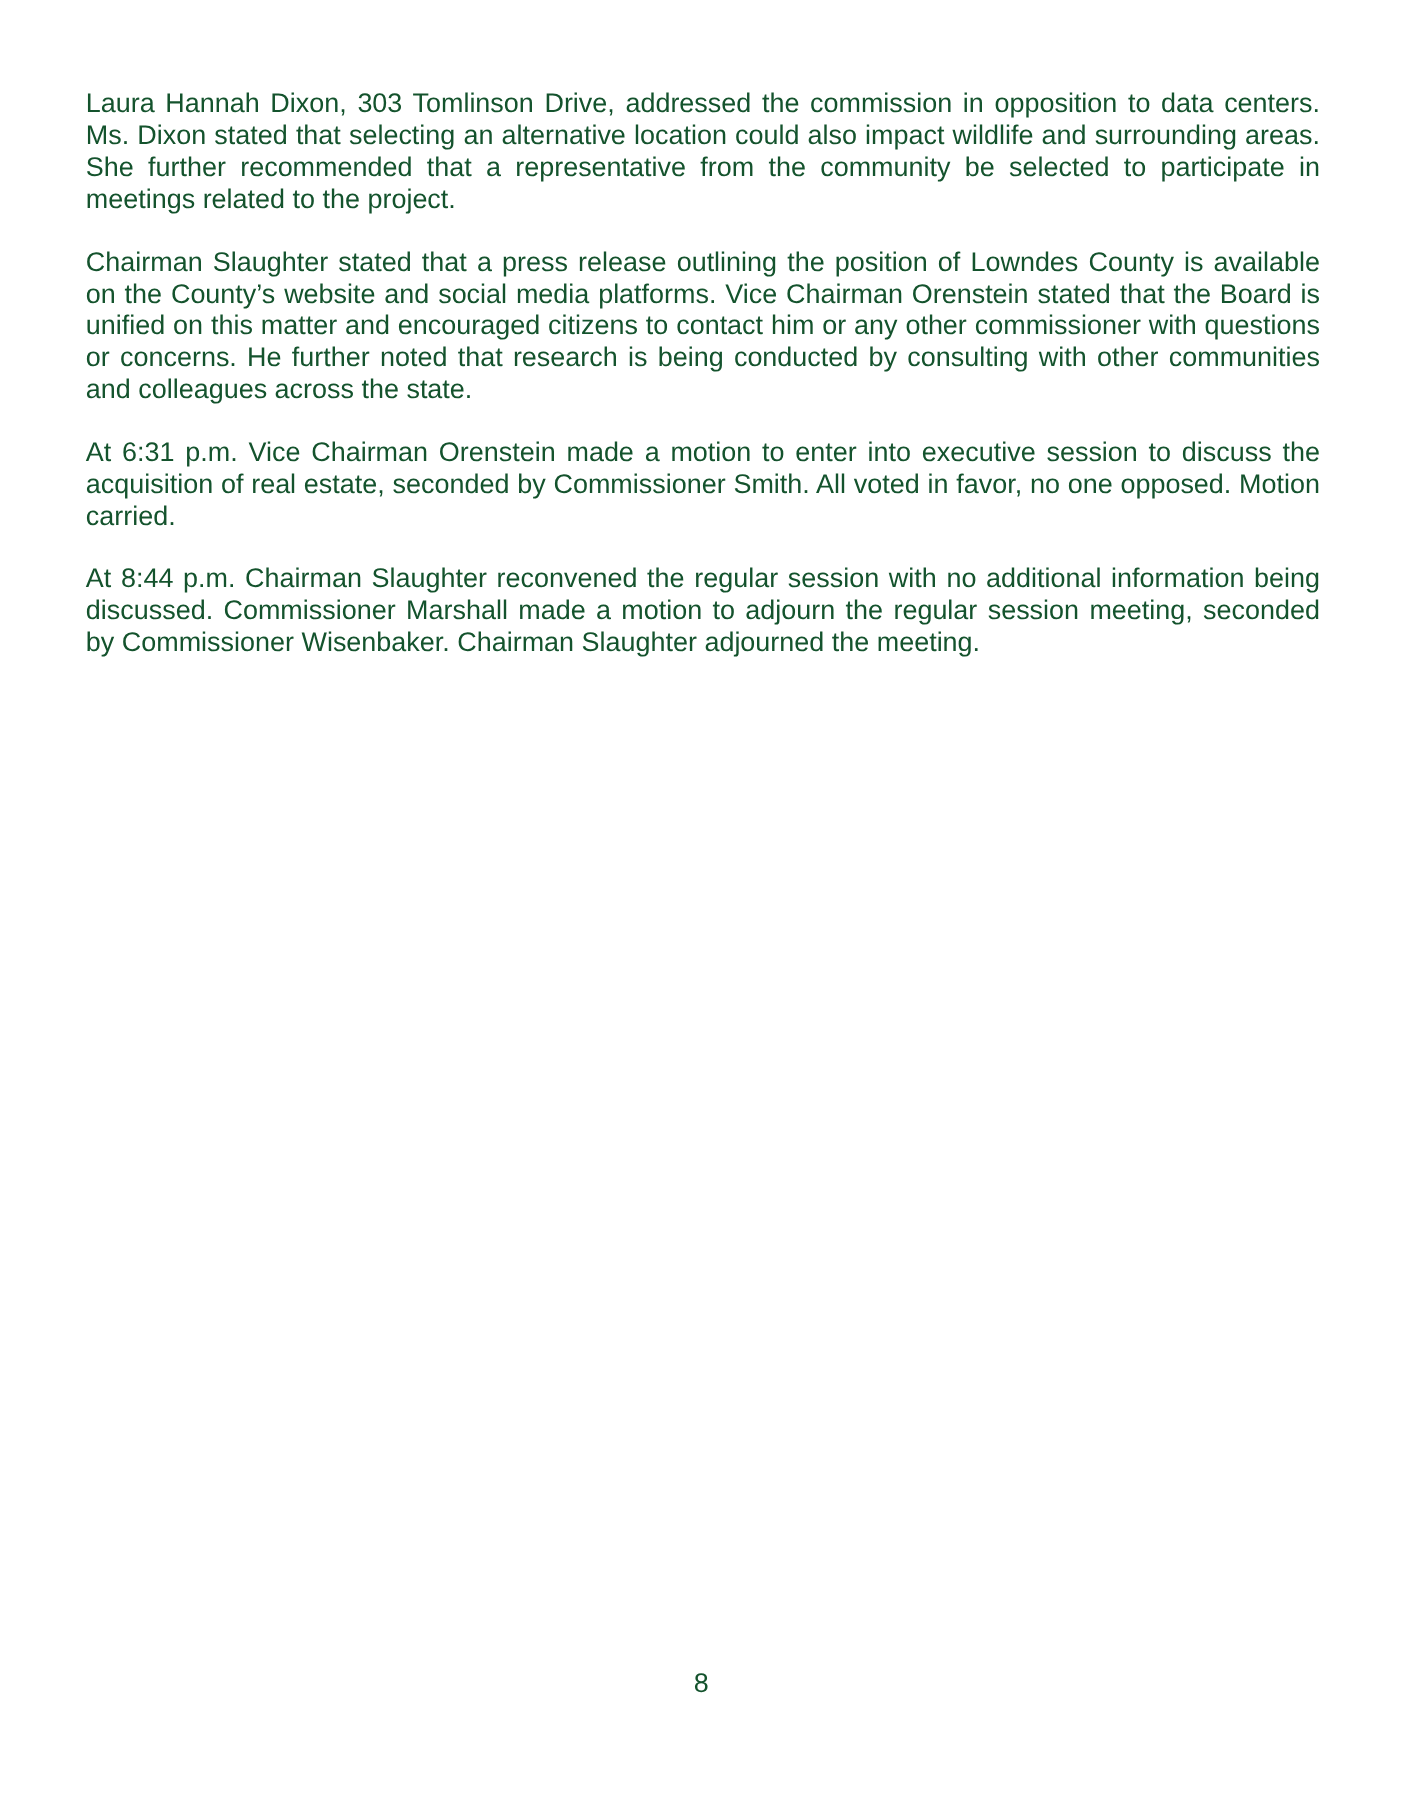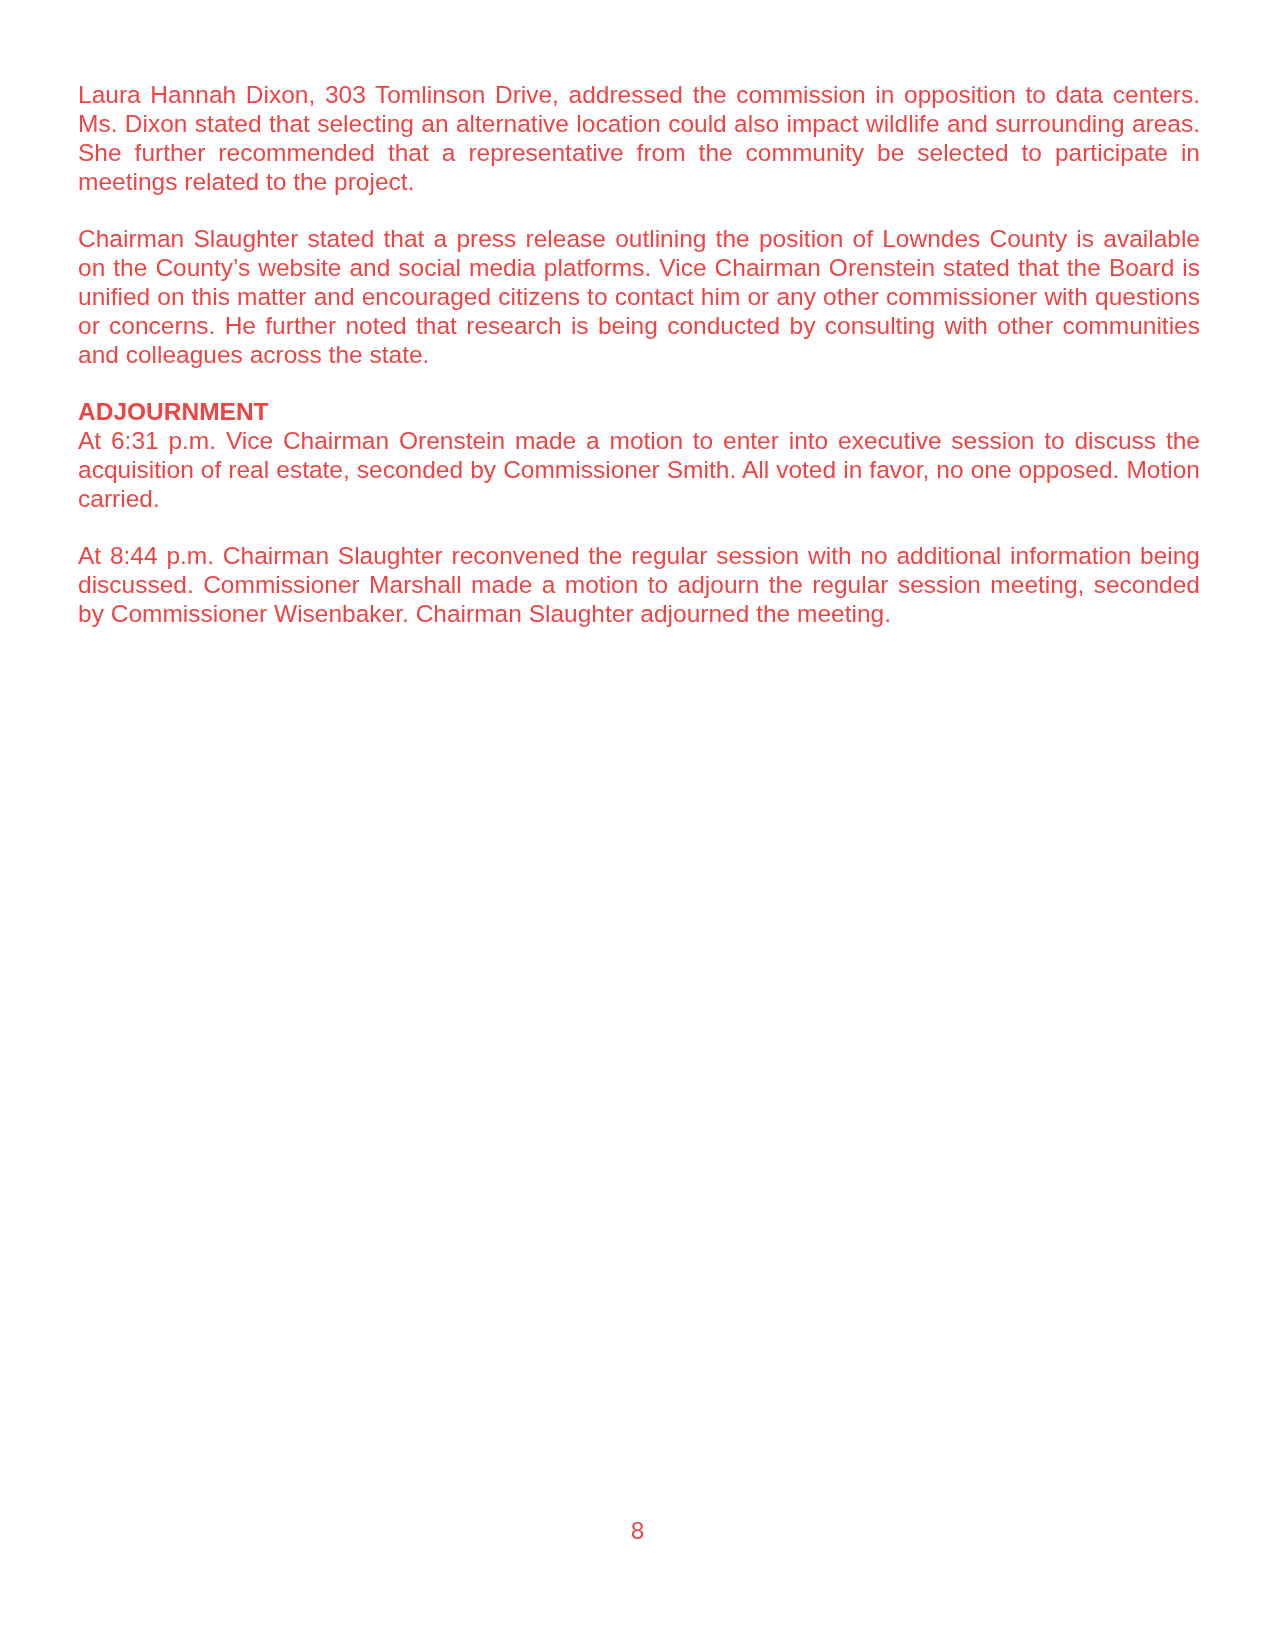--- a/index.html
+++ b/index.html
@@ -7,21 +7,21 @@
   html, body {
     background: #ffffff;
   }
 
   .page {
     position: relative;
     width: 1275px;
     height: 1650px;
     background: #ffffff;
     font-family: "Liberation Sans", sans-serif;
-    color: #ef4444;
+    color: #14532d;
     overflow: hidden;
   }
 
   .content {
     position: absolute;
     left: 78px;
     top: 80px;
     width: 1122px;
     font-size: 24.5px;
     line-height: 29px;
@@ -56,21 +56,20 @@
 </style>
 </head>
 <body>
 
 <div class="page">
   <div class="content">
     <p>Laura Hannah Dixon, 303 Tomlinson Drive, addressed the commission in opposition to data centers. Ms. Dixon stated that selecting an alternative location could also impact wildlife and surrounding areas. She further recommended that a representative from the community be selected to participate in meetings related to the project.</p>
 
     <p>Chairman Slaughter stated that a press release outlining the position of Lowndes County is available on the County’s website and social media platforms. Vice Chairman Orenstein stated that the Board is unified on this matter and encouraged citizens to contact him or any other commissioner with questions or concerns. He further noted that research is being conducted by consulting with other communities and colleagues across the state.</p>
 
-    <h2 class="section-heading">ADJOURNMENT</h2>
 
     <p>At 6:31 p.m. Vice Chairman Orenstein made a motion to enter into executive session to discuss the acquisition of real estate, seconded by Commissioner Smith. All voted in favor, no one opposed. Motion carried.</p>
 
     <p>At 8:44 p.m. Chairman Slaughter reconvened the regular session with no additional information being discussed. Commissioner Marshall made a motion to adjourn the regular session meeting, seconded by Commissioner Wisenbaker. Chairman Slaughter adjourned the meeting.</p>
   </div>
 
   <div class="page-number">8</div>
 </div>
 
 </body></html>

